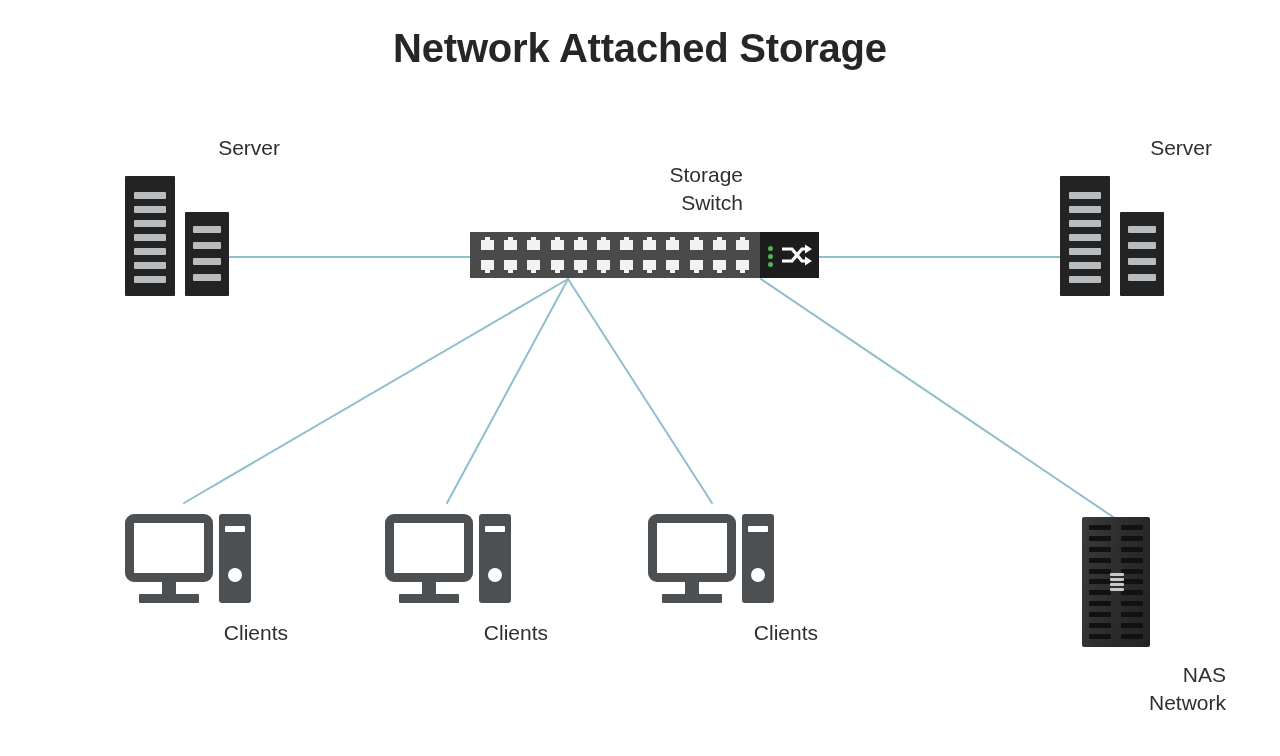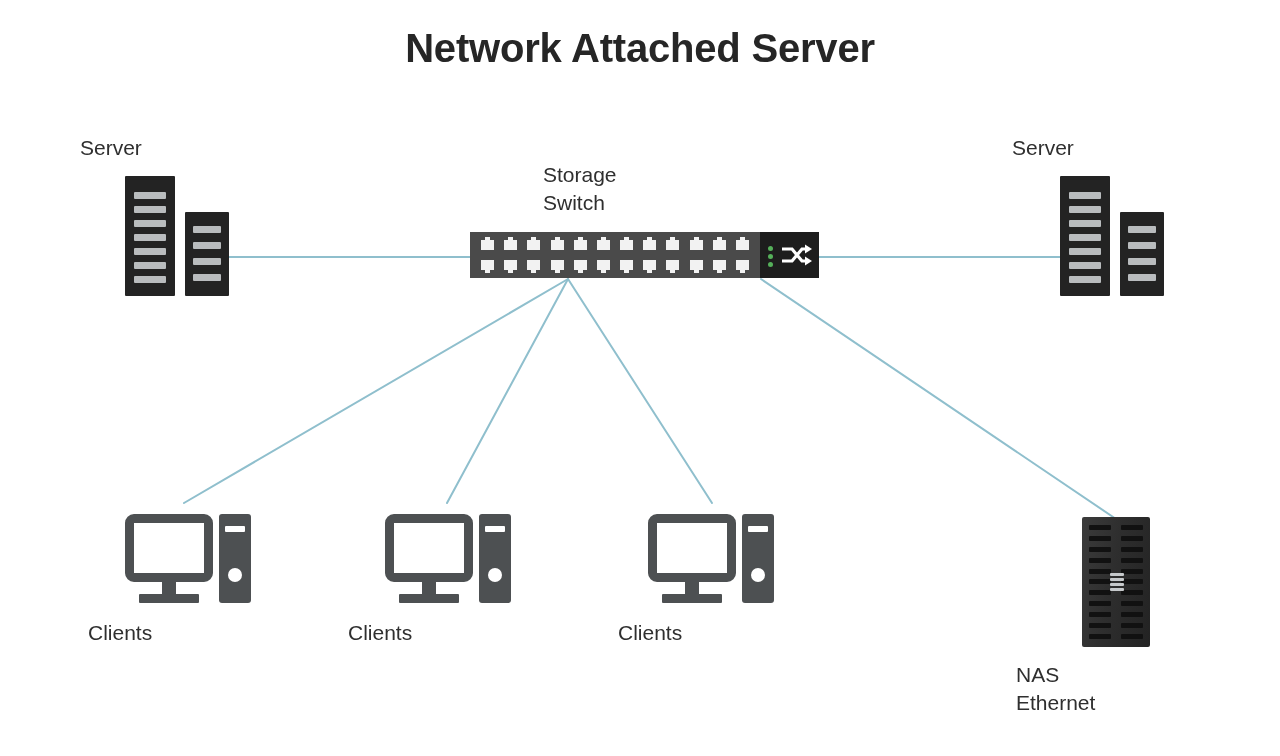--- a/index.html
+++ b/index.html
@@ -27,21 +27,21 @@
     top: 0;
     width: 1280px;
     height: 756px;
     pointer-events: none;
   }
   .node {
     position: absolute;
   }
   .label {
     position: absolute;
-    text-align: left;
+    text-align: right;
     color: #2f2f2f;
     font-weight: 400;
     line-height: 1.32;
     white-space: pre-line;
   }
 
   
   #title {
     position: absolute;
     left: 0;
@@ -244,21 +244,21 @@
     <g stroke="#8fbfcd" stroke-width="2" fill="none" stroke-linecap="round">
       <line x1="229" y1="257" x2="470" y2="257"></line>
       <line x1="819" y1="257" x2="1060" y2="257"></line>
       <line x1="568" y1="279" x2="184" y2="503"></line>
       <line x1="568" y1="279" x2="447" y2="503"></line>
       <line x1="568" y1="279" x2="712" y2="503"></line>
       <line x1="761" y1="279" x2="1119" y2="521"></line>
     </g>
   </svg>
 
-  <div id="title">Network Attached Server</div>
+  <div id="title">Network Attached Storage</div>
 
   <div class="label" id="label-server-left">Server</div>
   <div class="node server left" style="left:125px; top:176px;">
     <div class="rack tall">
       <div class="bar" style="top:16px"></div>
       <div class="bar" style="top:30px"></div>
       <div class="bar" style="top:44px"></div>
       <div class="bar" style="top:58px"></div>
       <div class="bar" style="top:72px"></div>
       <div class="bar" style="top:86px"></div>
@@ -390,21 +390,21 @@
     <div class="monitor"></div>
     <div class="mon-neck"></div>
     <div class="mon-base"></div>
     <div class="tower">
       <div class="tower-slot"></div>
       <div class="tower-dot"></div>
     </div>
   </div>
 
   <div class="label" id="label-nas">NAS
-Ethernet</div>
+Network</div>
   <div class="node" id="nas">
     <div class="nas-body">
       <div class="nas-col l">
         <div class="nas-slot"></div>
         <div class="nas-slot"></div>
         <div class="nas-slot"></div>
         <div class="nas-slot"></div>
         <div class="nas-slot"></div>
         <div class="nas-slot"></div>
         <div class="nas-slot"></div>

